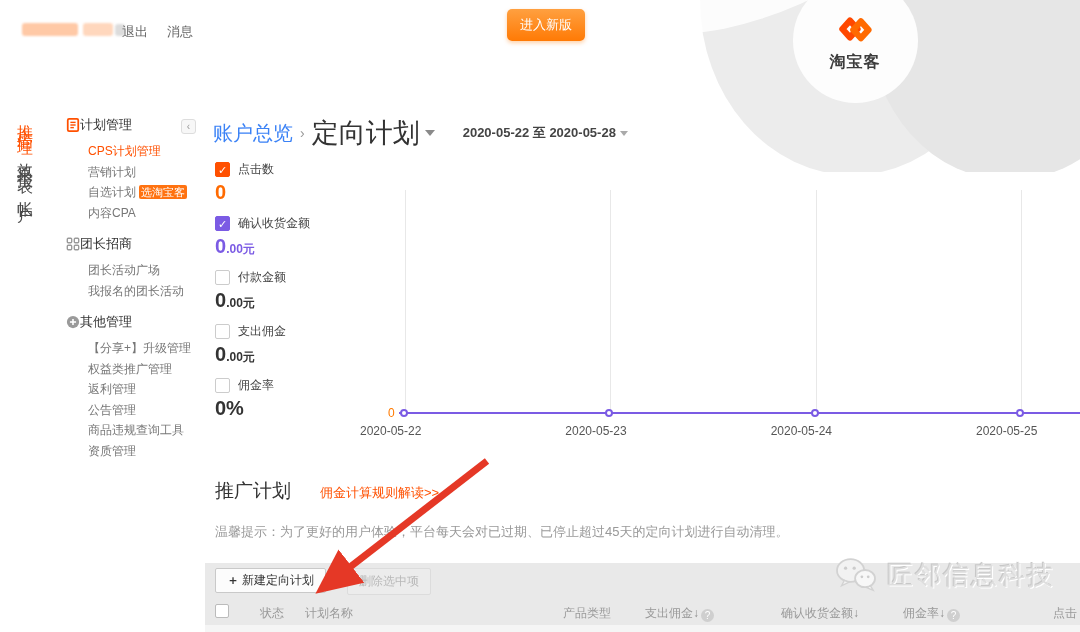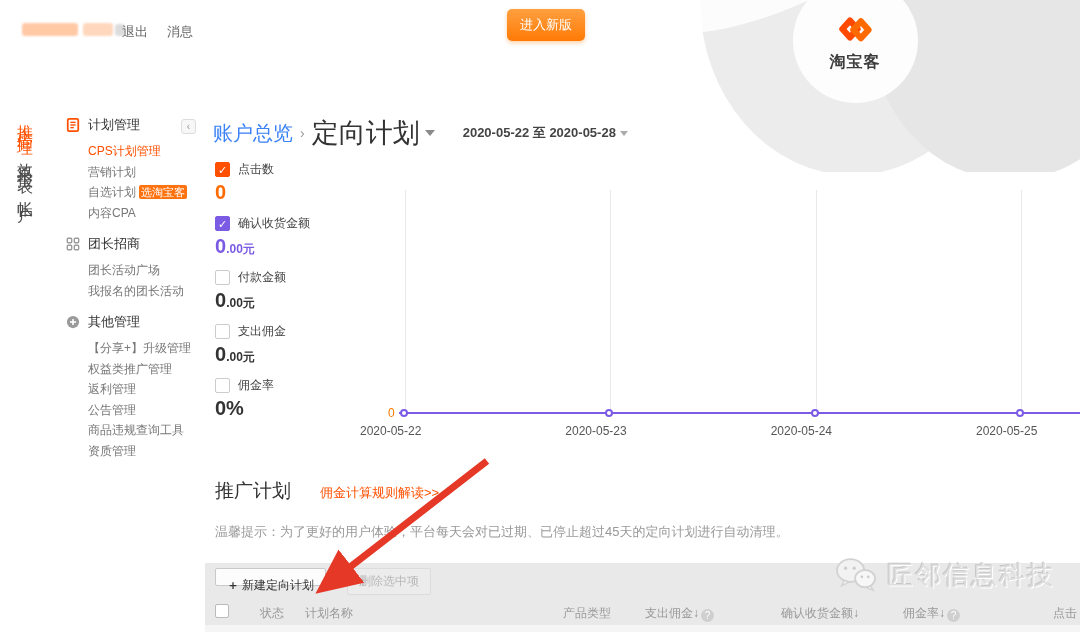--- a/index.html
+++ b/index.html
@@ -27,21 +27,21 @@
     background:linear-gradient(180deg,#ffa040,#ff7a05); color:#fff; font-size:13px; cursor:pointer;
     box-shadow:0 2px 4px rgba(255,122,5,.35); font-family:inherit; }
 
   
   .vnav { position:absolute; left:14px; top:112px; display:flex; flex-direction:column; gap:18px; z-index:3; }
   .vnav-item { writing-mode:vertical-rl; font-size:16px; letter-spacing:5px; color:#4a4a4a; cursor:pointer; }
   .vnav-item.active { color:#ff5000; }
 
   
   .sidebar { position:absolute; left:66px; top:116px; width:132px; z-index:3; font-size:12px; }
-  .sec-title { display:flex; align-items:center; gap:8px; font-size:13px; color:#333; margin-bottom:7px; cursor:pointer; }
+  .sec-title { display:flex; align-items:center; gap:0; font-size:13px; color:#333; margin-bottom:7px; cursor:pointer; }
   .sec-items { margin-left:22px; margin-bottom:12px; }
   .sec-items .item { line-height:20.5px; color:#777; cursor:pointer; white-space:nowrap; }
   .sec-items .item.active { color:#ff5000; }
   .badge { display:inline-block; background:#ff7210; color:#fff; font-size:11px; line-height:14px; padding:0 2px; border-radius:2px; margin-left:3px; }
   .collapse-btn { position:absolute; left:181px; top:119px; width:15px; height:15px; border:1px solid #ddd; border-radius:3px;
     background:#f7f7f7; color:#999; font-size:10px; line-height:13px; text-align:center; cursor:pointer; z-index:4; }
 
   
   .crumb-row { position:absolute; left:213px; top:112px; height:42px; display:flex; align-items:center; z-index:3; }
   .crumb { font-size:20px; color:#3b82f6; cursor:pointer; }
@@ -72,21 +72,21 @@
   .y-zero { position:absolute; left:13px; top:234px; font-size:12px; color:#ff7a00; }
 
   
   .plans-title { position:absolute; left:215px; top:478px; font-size:19px; color:#333; z-index:3; }
   .rules-link { position:absolute; left:320px; top:484px; font-size:13px; color:#ff5000; cursor:pointer; z-index:3; }
   .tip { position:absolute; left:215px; top:523px; font-size:13px; color:#999; z-index:3; }
 
   
   .band { position:absolute; left:205px; top:563px; width:875px; height:69px; background:#e9e9e9; z-index:2; }
   .band-bottom { position:absolute; left:0; bottom:0; width:100%; height:7px; background:#f5f5f5; }
-  .btn-new { position:absolute; left:10px; top:5px; height:16px; padding:8px 11px; background:#fcfcfc; border:1px solid #c9c9c9;
+  .btn-new { position:absolute; left:10px; top:5px; height:25px; padding:0 11px; background:#fcfcfc; border:1px solid #c9c9c9;
     border-radius:2px; font-size:12px; color:#333; cursor:pointer; font-family:inherit; }
   .btn-new .plus { font-weight:bold; margin-right:3px; }
   .btn-del { position:absolute; left:142px; top:5px; height:27px; padding:0 11px; background:#ececec; border:1px solid #dcdcdc;
     border-radius:2px; font-size:12px; color:#b8b8b8; font-family:inherit; }
   .thead { position:absolute; left:0; top:37px; width:100%; height:26px; font-size:12px; color:#999; }
   .th { position:absolute; top:5px; cursor:pointer; white-space:nowrap; }
   .th-cbx { position:absolute; left:10px; top:4px; width:14px; height:14px; background:#fff; border:1px solid #bbb; border-radius:2px; cursor:pointer; }
   .sort { font-weight:bold; color:#8f8f8f; }
   .help { display:inline-block; width:13px; height:13px; border-radius:50%; background:#cfcfcf; color:#fff; font-size:10px;
     line-height:13px; text-align:center; margin-left:2px; vertical-align:-2px; }

